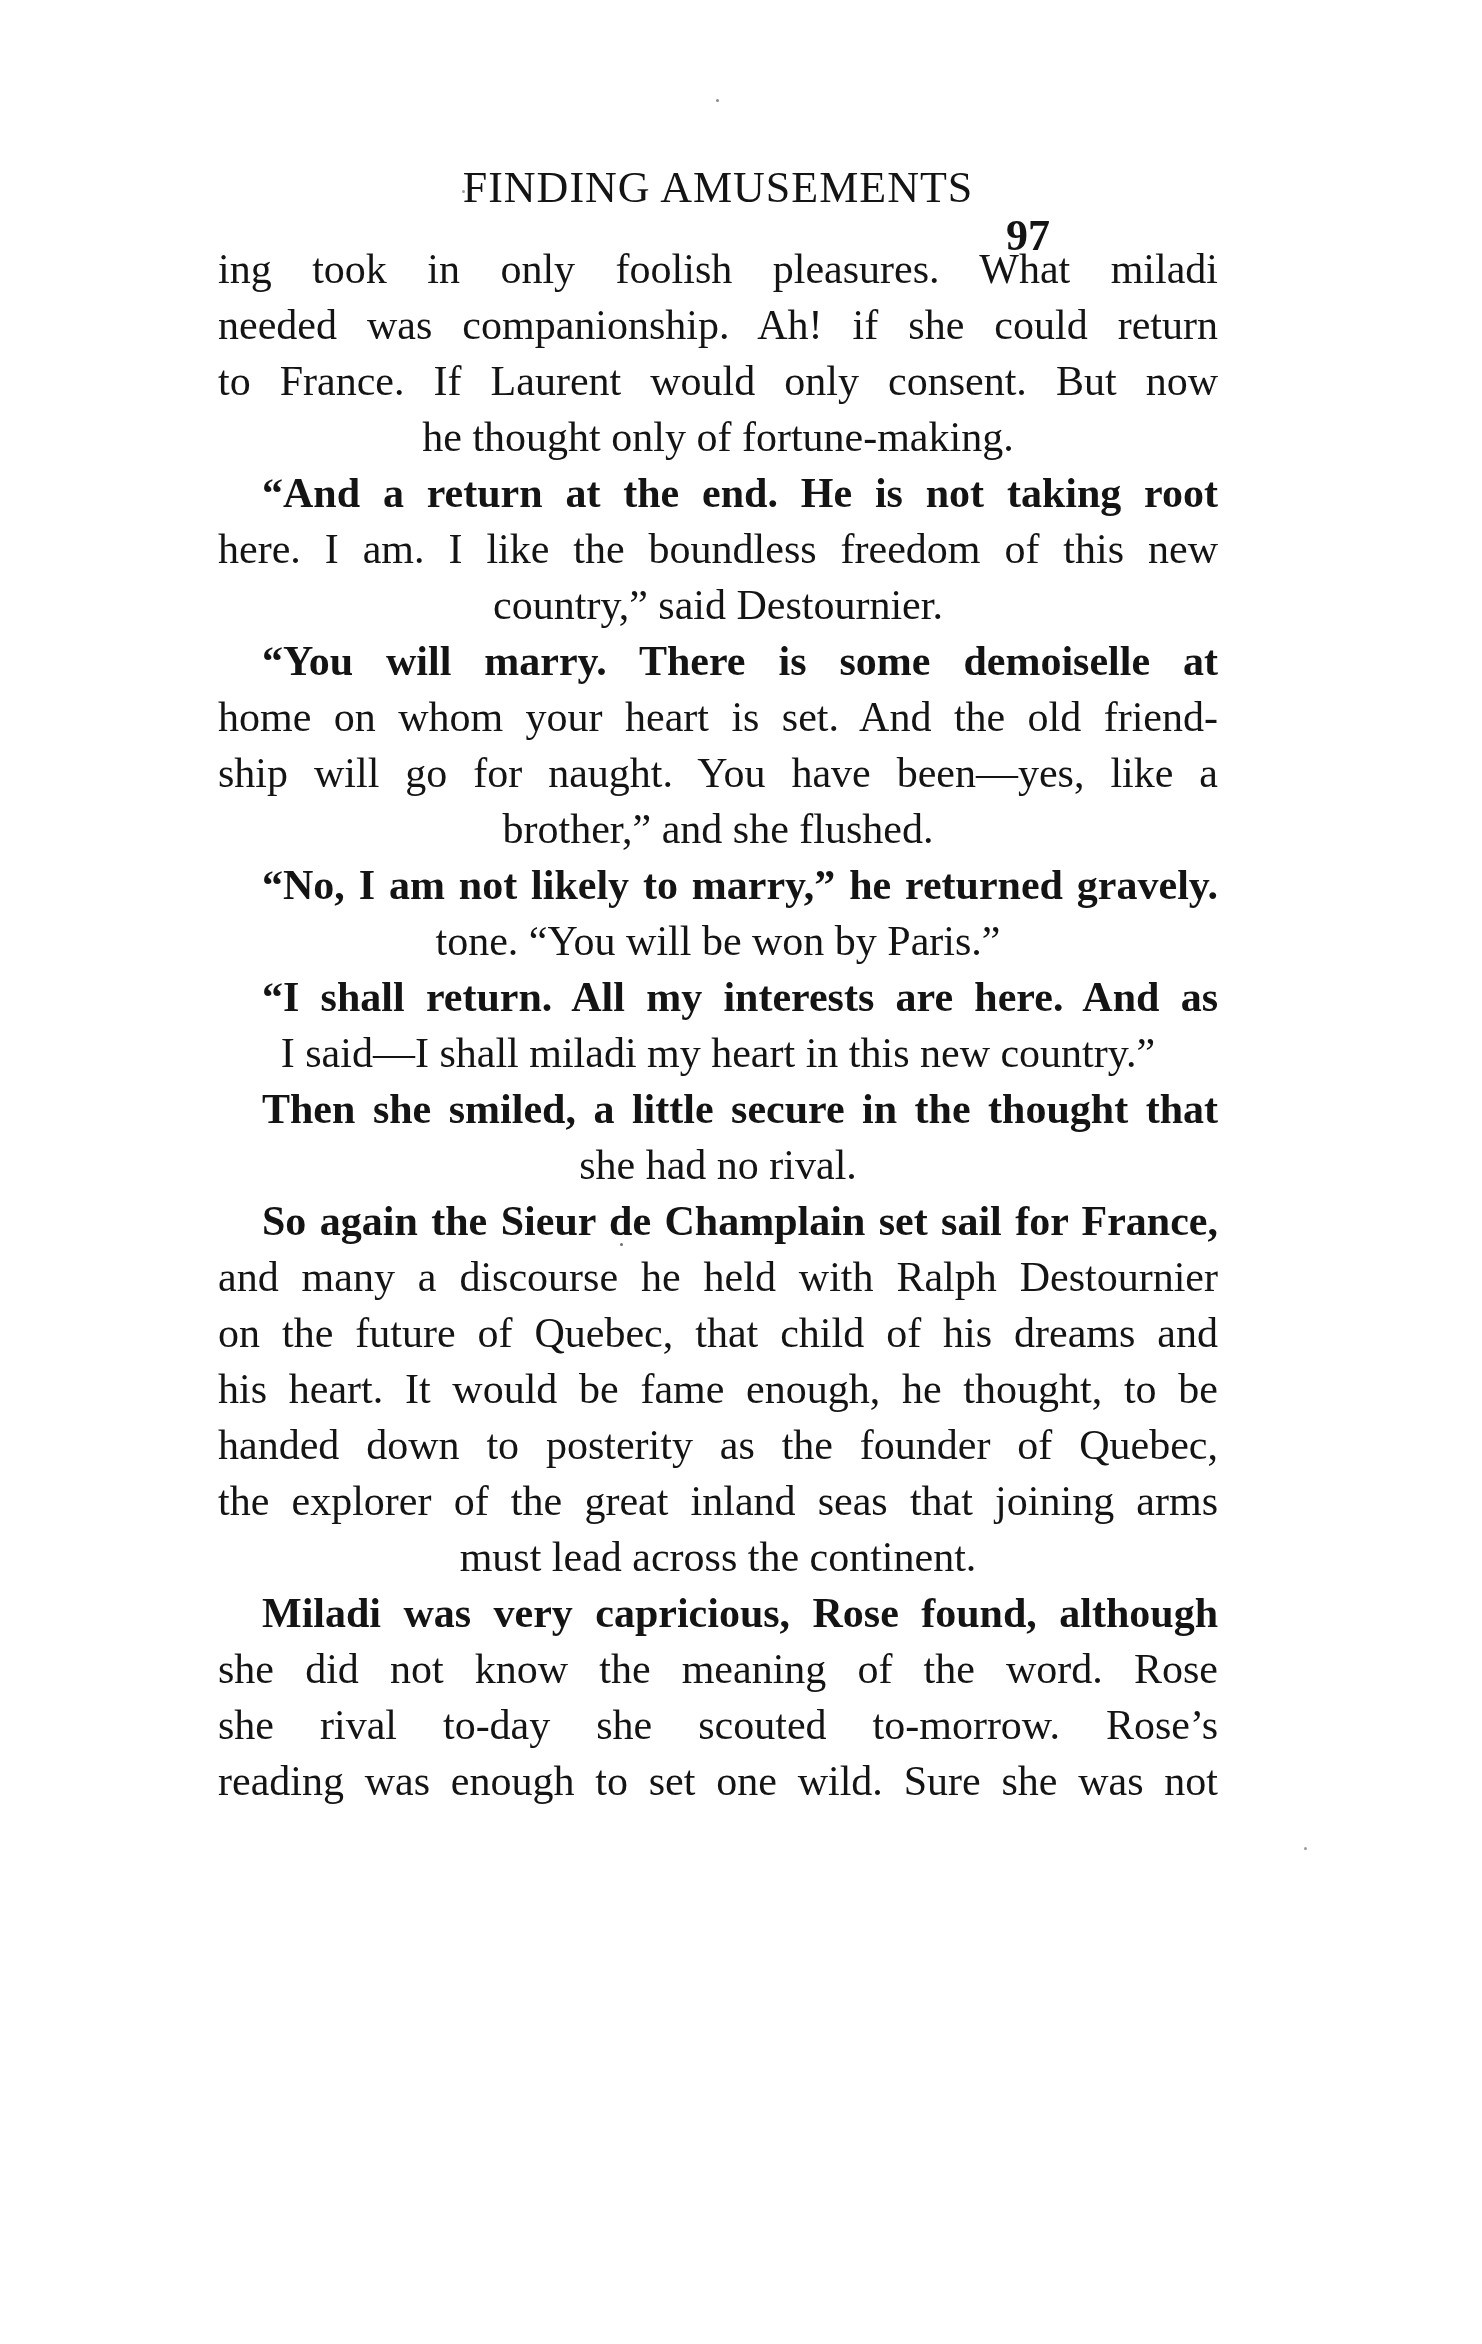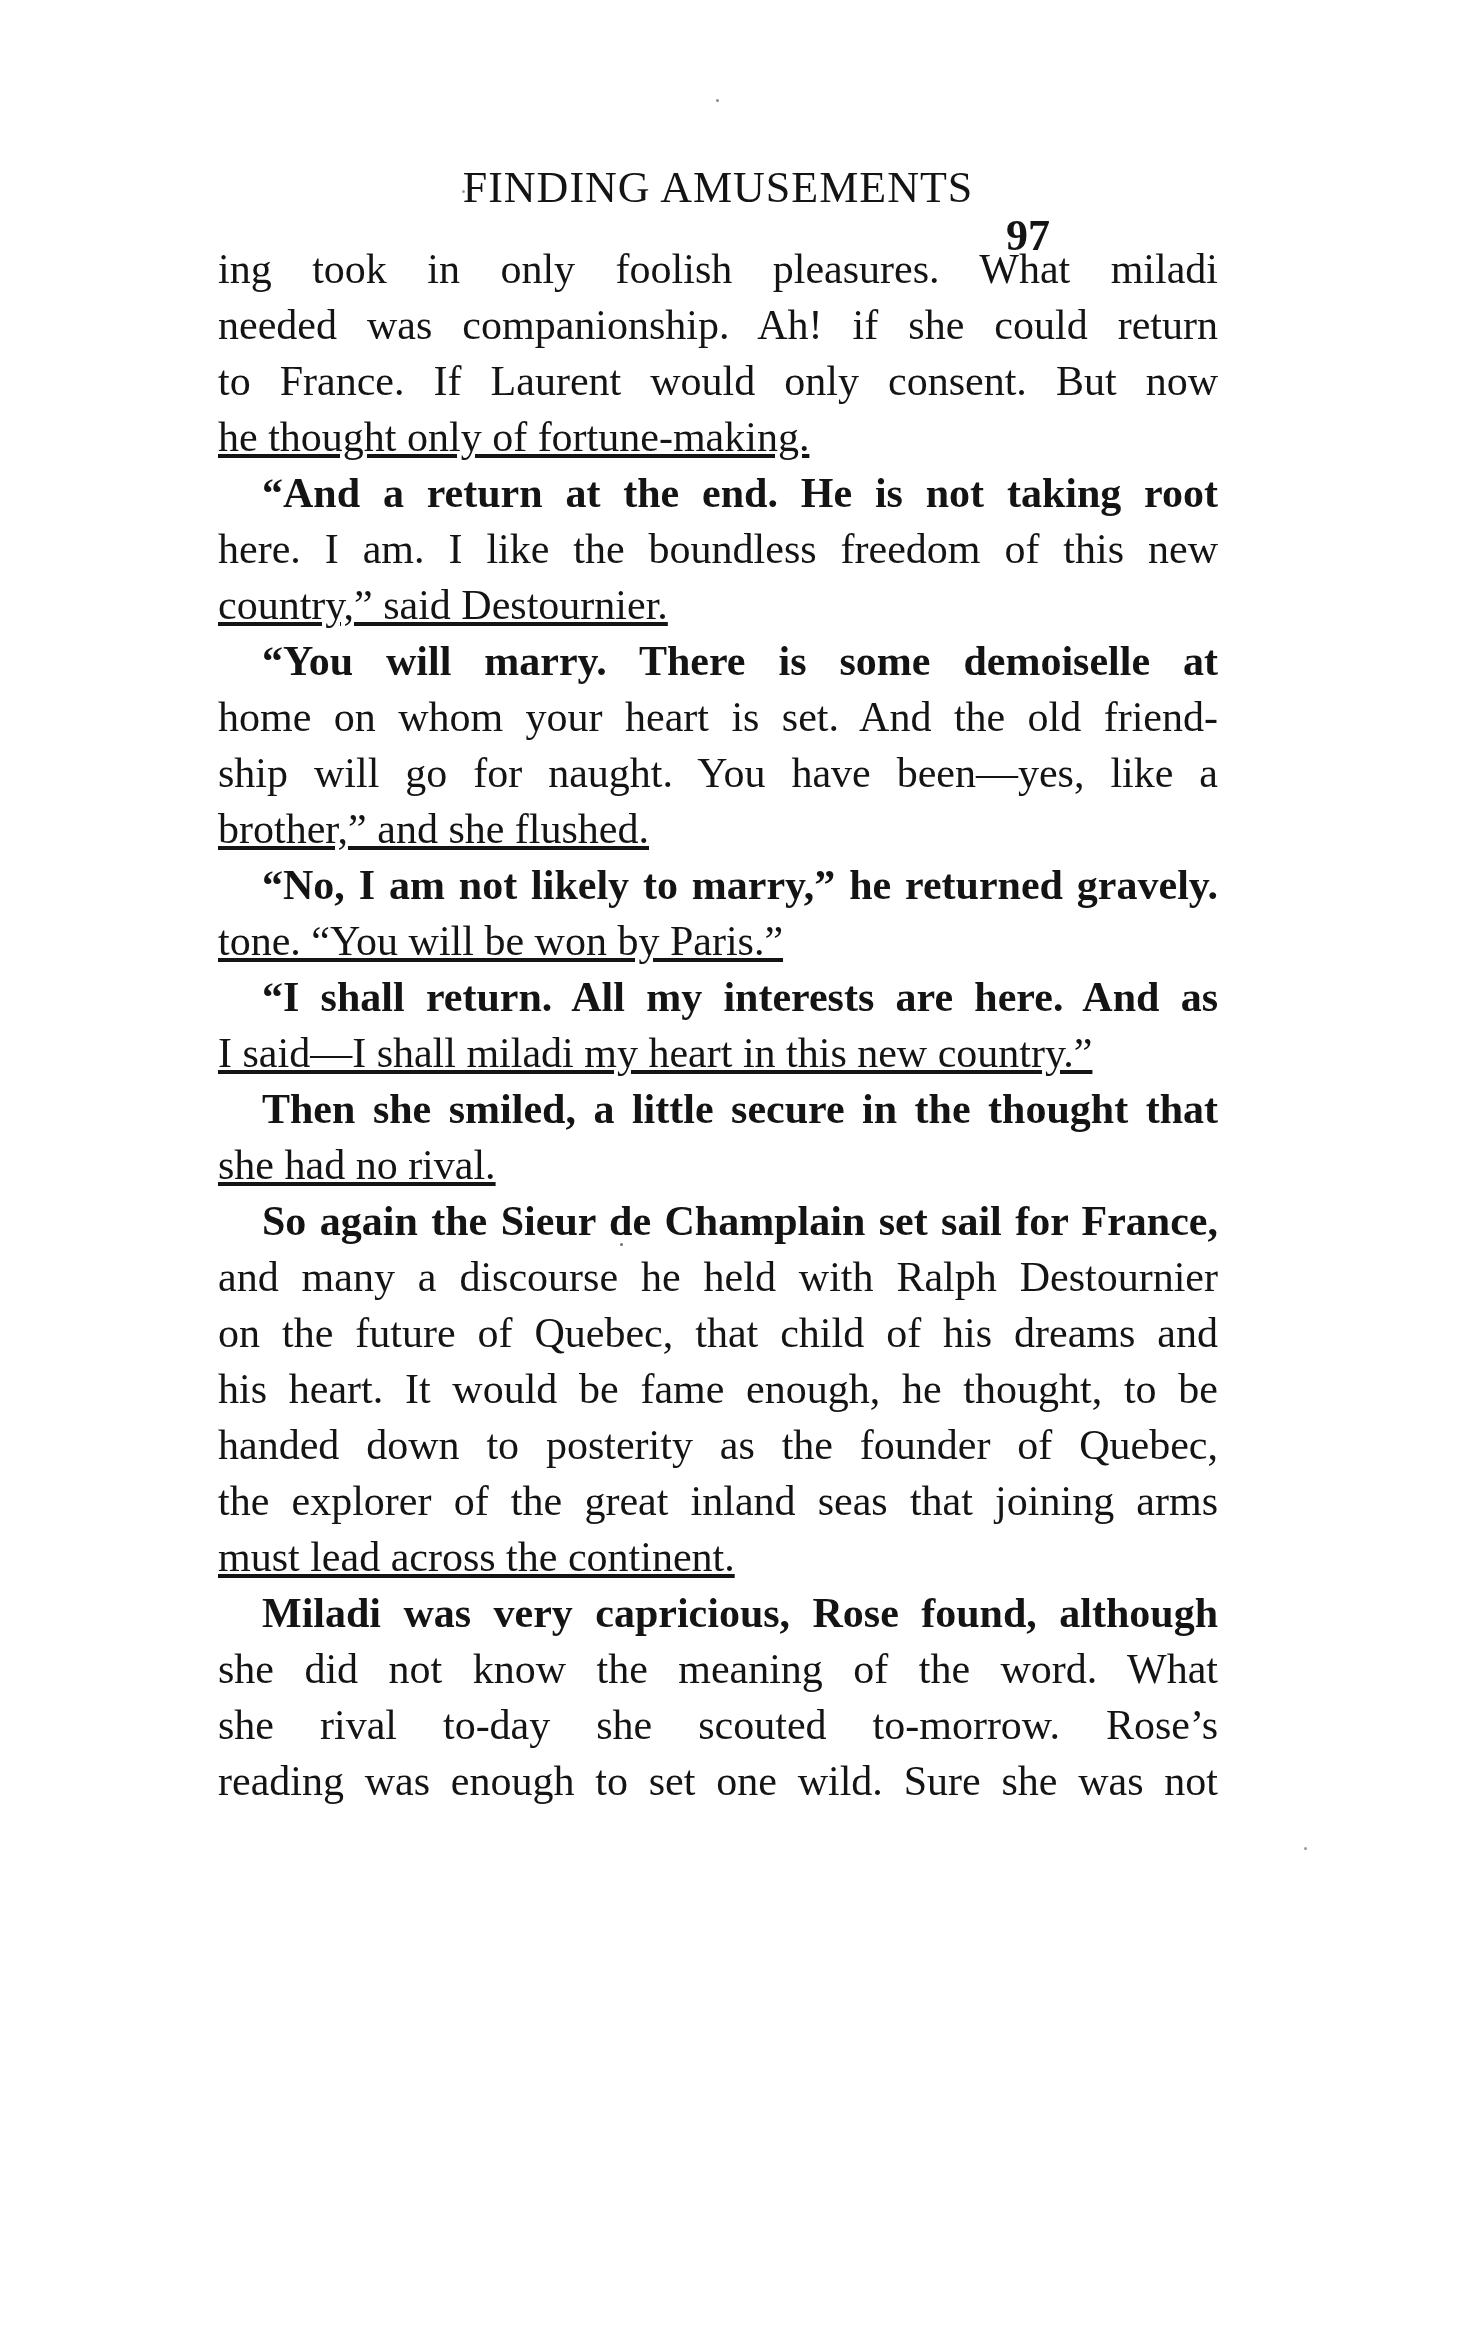--- a/index.html
+++ b/index.html
@@ -47,21 +47,21 @@
   }
   .line {
     height: 56px;
     line-height: 56px;
     font-size: 42px;
     overflow: hidden;
     white-space: normal;
   }
   .line.just { text-align: justify; }
   .line.just::after { content: ""; display: inline-block; width: 100%; height: 0; }
-  .line.end { text-align: left; text-decoration: underline; }
+  .line.end { text-align: center; }
   .line.indent { text-indent: 44px; font-weight: bold; }
   
   .speck {
     position: absolute;
     border-radius: 50%;
     background: #8a8a8a;
   }
   #speck-1 { left: 716px; top: 99px;  width: 3px; height: 3px; }
   #speck-2 { left: 462px; top: 190px; width: 3px; height: 3px; background:#9a9a9a; }
   #speck-3 { left: 620px; top: 1243px; width: 3px; height: 3px; background:#6f6f6f; }
@@ -96,21 +96,21 @@
     <div class="line just indent">Then she smiled, a little secure in the thought that</div>
     <div class="line end">she had no rival.</div>
     <div class="line just indent">So again the Sieur de Champlain set sail for France,</div>
     <div class="line just">and many a discourse he held with Ralph Destournier</div>
     <div class="line just">on the future of Quebec, that child of his dreams and</div>
     <div class="line just">his heart. It would be fame enough, he thought, to be</div>
     <div class="line just">handed down to posterity as the founder of Quebec,</div>
     <div class="line just">the explorer of the great inland seas that joining arms</div>
     <div class="line end">must lead across the continent.</div>
     <div class="line just indent">Miladi was very capricious, Rose found, although</div>
-    <div class="line just">she did not know the meaning of the word. What</div>
+    <div class="line just">she did not know the meaning of the word. Rose</div>
     <div class="line just">she rival to-day she scouted to-morrow. Rose’s</div>
     <div class="line just">reading was enough to set one wild. Sure she was not</div>
   </div>
 
   <div class="speck" id="speck-1"></div>
   <div class="speck" id="speck-2"></div>
   <div class="speck" id="speck-3"></div>
   <div class="speck" id="speck-4"></div>
 
 </div>

